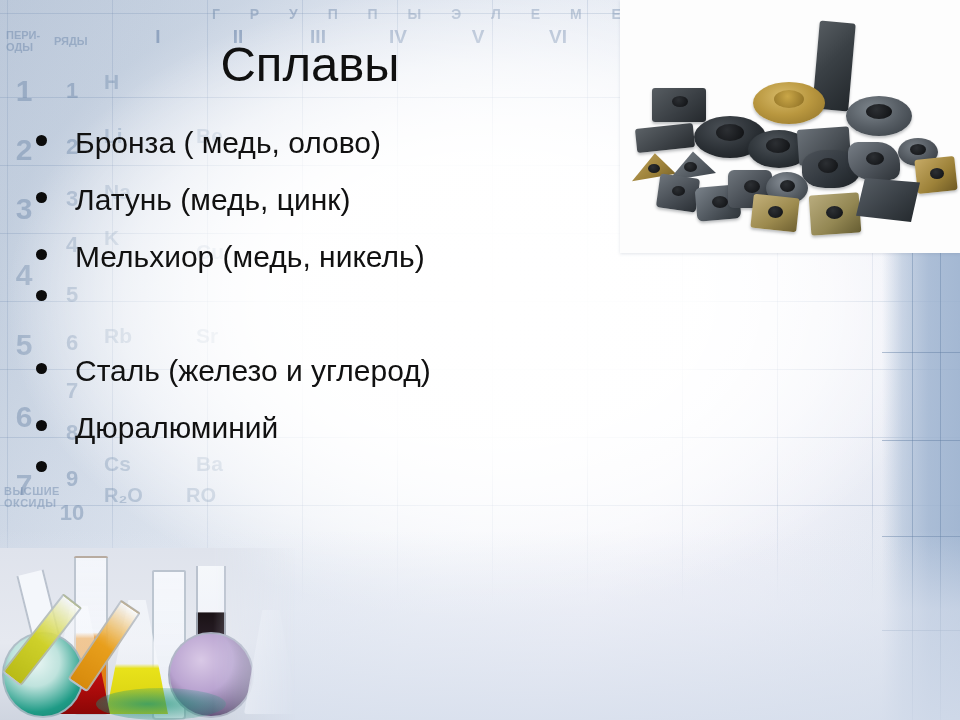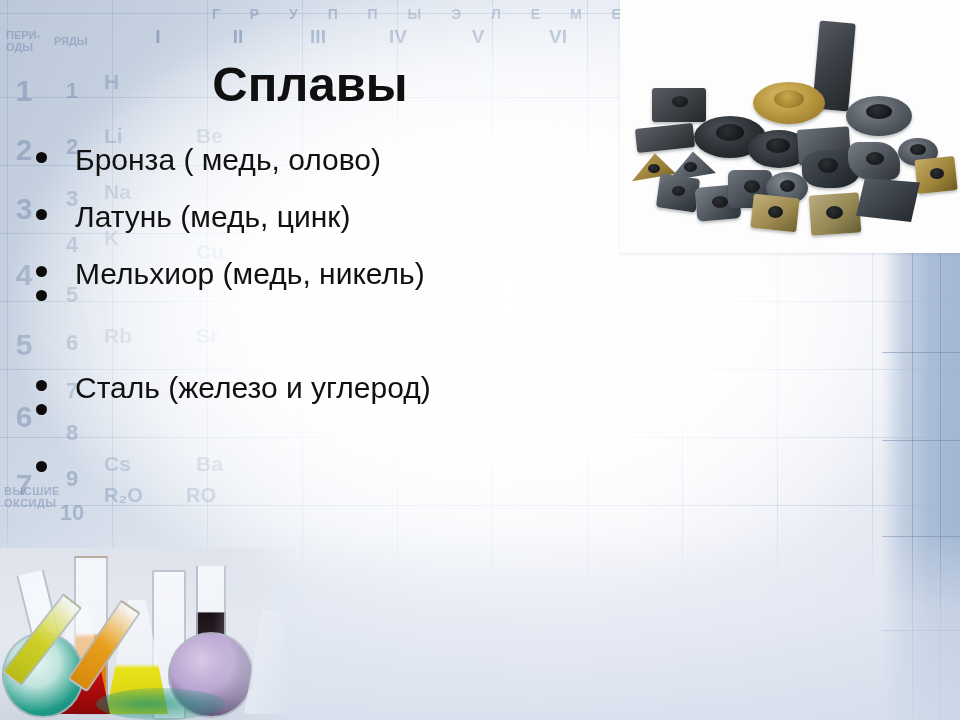--- a/index.html
+++ b/index.html
@@ -198,26 +198,26 @@
   }
   .tube {
     position: absolute;
     border: 2px solid rgba(175,185,198,0.8);
     border-radius: 2px 2px 4px 4px;
   }
 
   
   .title {
     position: absolute;
-    left: 0; top: 59px;
+    left: 0; top: 39px;
     width: 620px;
     text-align: center;
     font-size: 49px;
     color: #101010;
-    font-weight: 700;
+    font-weight: 400;
     letter-spacing: 0px;
     line-height: 1.05;
   }
 
   .bullets {
     position: absolute;
     left: 36px;
     top: 126px;
     width: 900px;
     margin: 0;
@@ -235,21 +235,21 @@
   }
   .bullets li .dot {
     flex: 0 0 auto;
     width: 11px; height: 11px;
     border-radius: 50%;
     background: #0b0b0b;
     margin-right: 28px;
     position: relative;
     top: -7px;
   }
-  .bullets li .txt { flex: 0 0 auto; margin-top: 17px; }
+  .bullets li .txt { flex: 0 0 auto; }
 
   
   .watermark {
     position: absolute;
     right: 16px; bottom: 10px;
     font-family: "Liberation Serif", "DejaVu Serif", serif;
     font-size: 27px;
     font-weight: 700;
     color: rgba(255,255,255,0.92);
     text-shadow:
@@ -434,20 +434,21 @@
     </li>
     <li>
       <span class="dot"></span>
     </li>
     <li>
       <span class="dot"></span>
       <span class="txt">Сталь (железо и углерод)</span>
     </li>
     <li>
       <span class="dot"></span>
+      <span class="txt">Дюралюминий</span>
     </li>
     <li>
       <span class="dot"></span>
     </li>
   </ul>
 
 
 </div>
 
 </body></html>

